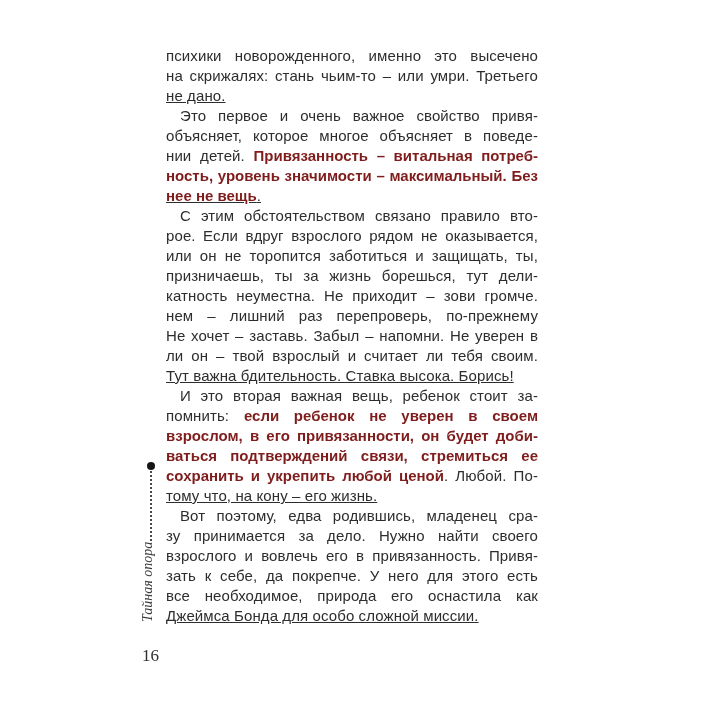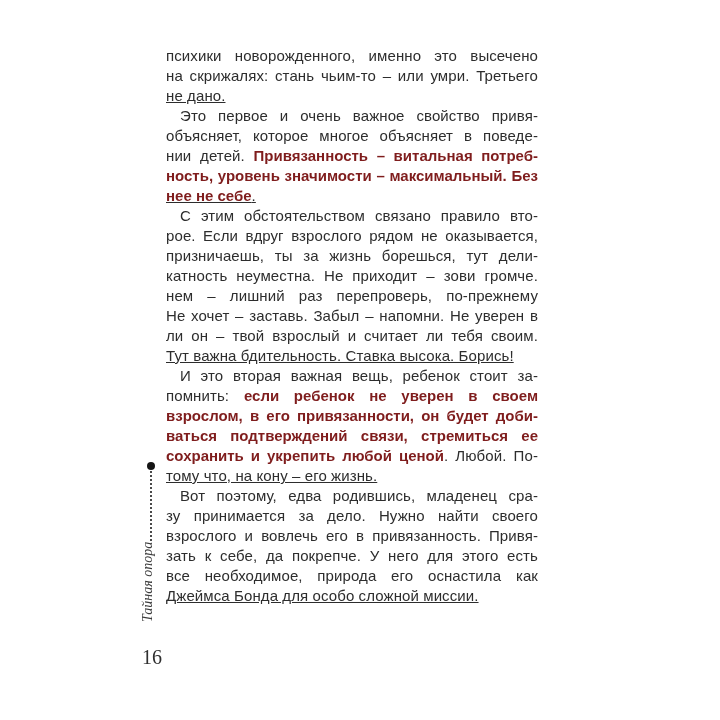--- a/index.html
+++ b/index.html
@@ -72,40 +72,41 @@
     border-radius: 50%;
     background: #151515;
     position: relative;
     top: 3px;
   }
   
   #page-number {
     position: absolute;
     left: 142px; top: 646px;
     font-family: "Liberation Serif", serif;
-    font-size: 20px;
+    font-size: 17px;
     color: #2f2f2f;
   }
 </style>
 </head>
 <body>
 
 <div id="book-page">
 
   <div id="body-text">
       <div class="line"><span>психики новорожденного, именно это высечено</span></div>
       <div class="line"><span>на скрижалях: стань чьим-то – или умри. Третьего</span></div>
       <div class="line last"><span>не дано.</span></div>
       <div class="line ind"><span>Это первое и очень важное свойство привя-</span></div>
       <div class="line"><span>объясняет, которое многое объясняет в поведе-</span></div>
       <div class="line"><span>нии детей. </span><b>Привязанность – витальная потреб-</b></div>
       <div class="line"><b>ность, уровень значимости – максимальный. Без</b></div>
-      <div class="line last"><b>нее не себе</b><span>.</span></div>
+      <div class="line last"><b>нее не вещь</b><span>.</span></div>
       <div class="line ind"><span>С этим обстоятельством связано правило вто-</span></div>
       <div class="line"><span>рое. Если вдруг взрослого рядом не оказывается,</span></div>
+      <div class="line"><span>или он не торопится заботиться и защищать, ты,</span></div>
       <div class="line"><span>призничаешь, ты за жизнь борешься, тут дели-</span></div>
       <div class="line"><span>катность неуместна. Не приходит – зови громче.</span></div>
       <div class="line"><span>нем – лишний раз перепроверь, по-прежнему</span></div>
       <div class="line"><span>Не хочет – заставь. Забыл – напомни. Не уверен в</span></div>
       <div class="line"><span>ли он – твой взрослый и считает ли тебя своим.</span></div>
       <div class="line last"><span>Тут важна бдительность. Ставка высока. Борись!</span></div>
       <div class="line ind"><span>И это вторая важная вещь, ребенок стоит за-</span></div>
       <div class="line"><span>помнить: </span><b>если ребенок не уверен в своем</b></div>
       <div class="line"><b>взрослом, в его привязанности, он будет доби-</b></div>
       <div class="line"><b>ваться подтверждений связи, стремиться ее</b></div>

